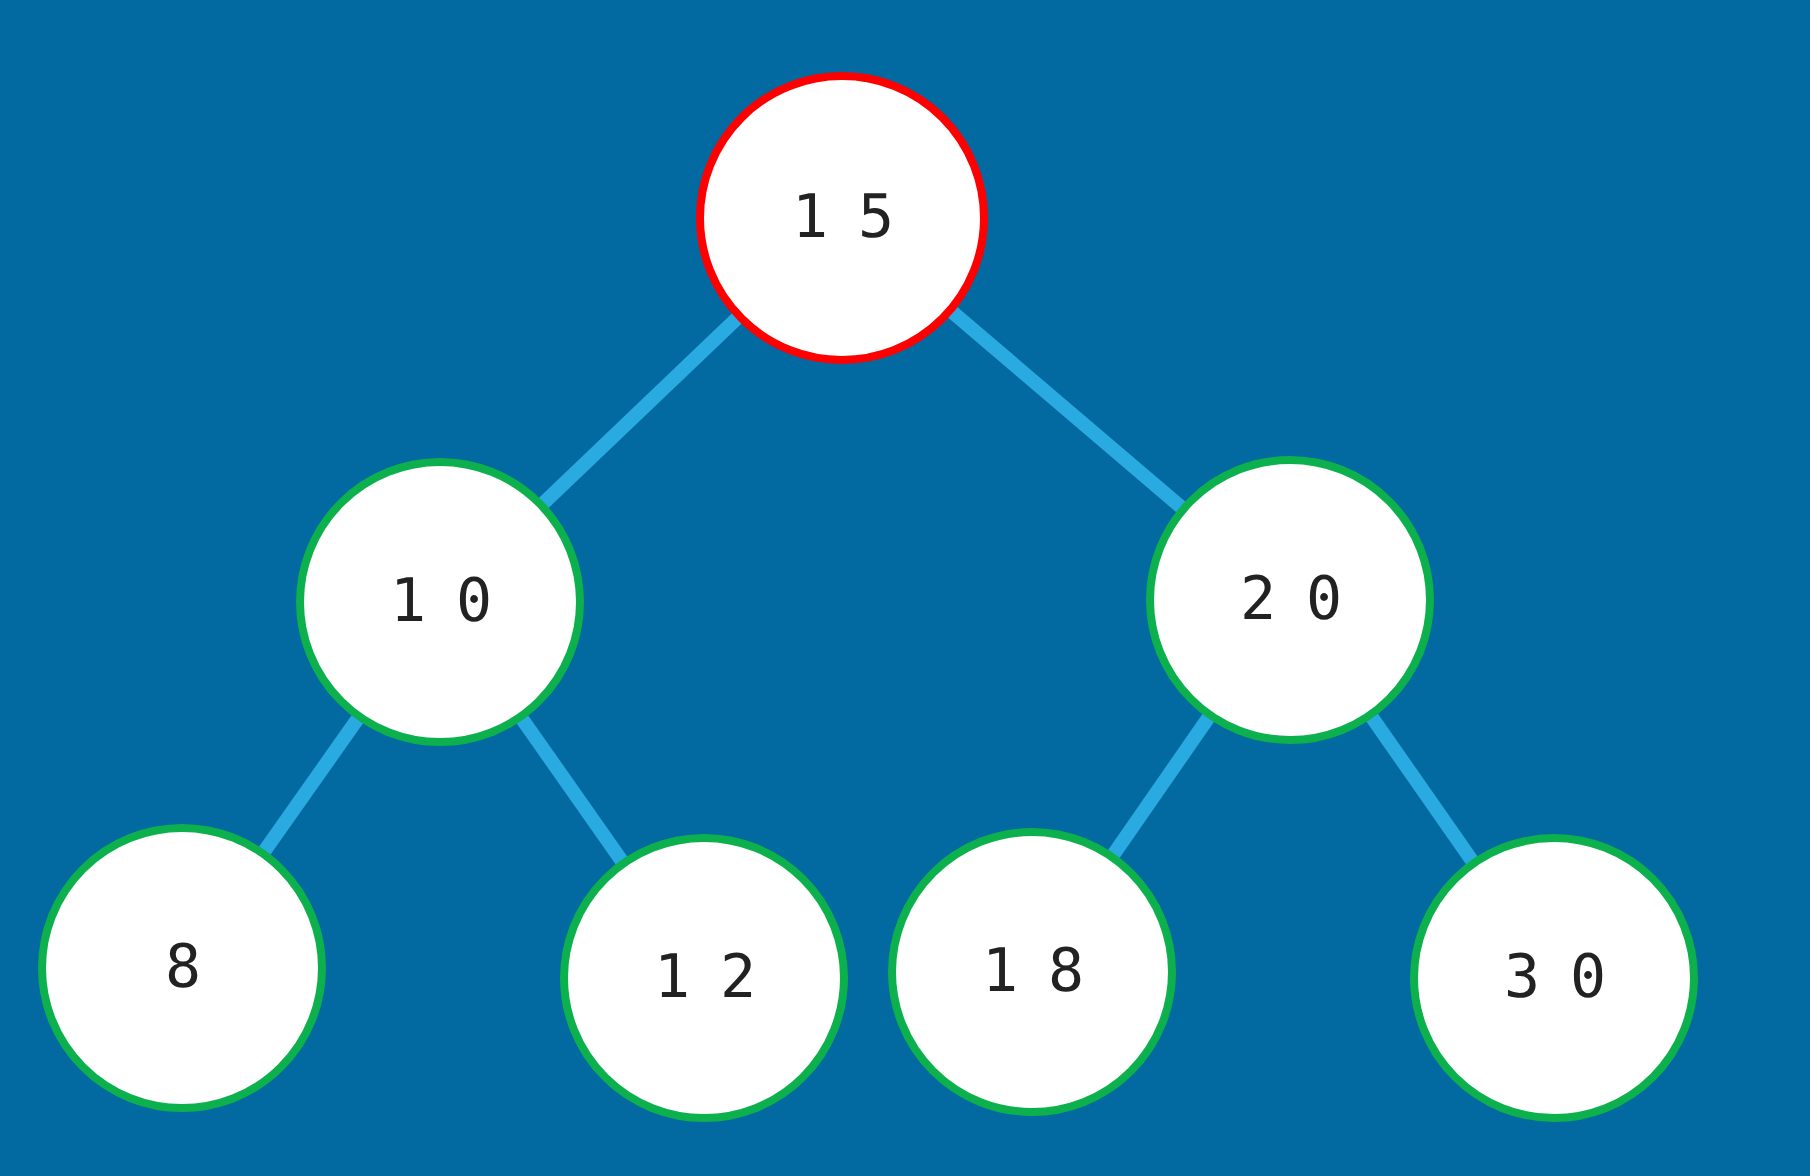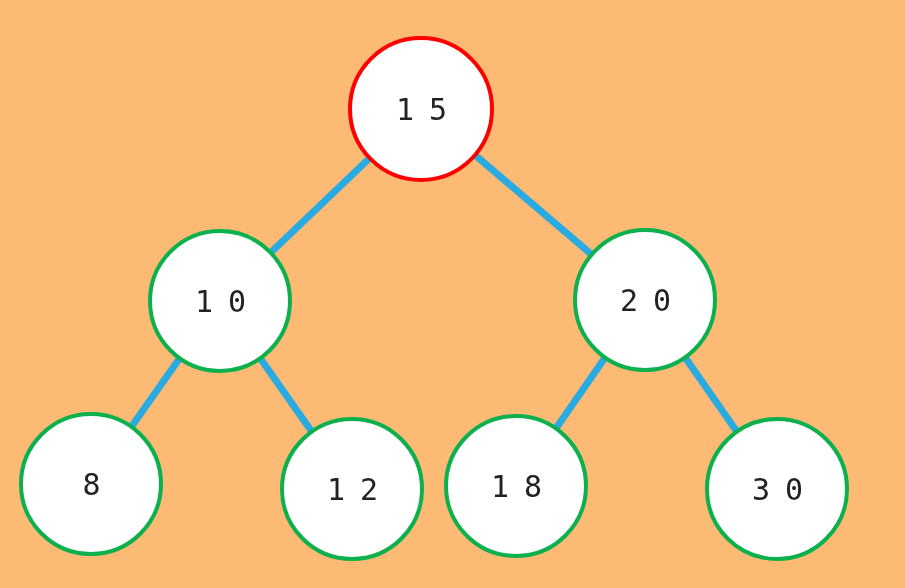--- a/index.html
+++ b/index.html
@@ -4,21 +4,21 @@
 <style>
   html, body {
     margin: 0;
     padding: 0;
     background: #ffffff;
   }
   .stage {
     position: relative;
     width: 905px;
     height: 588px;
-    background: #fdba74;
+    background: #0369a1;
     overflow: hidden;
   }
   .edge {
     stroke-width: 7;
     stroke-linecap: butt;
     fill: none;
   }
   .node-circle {
     fill: #ffffff;
     stroke-width: 4;

